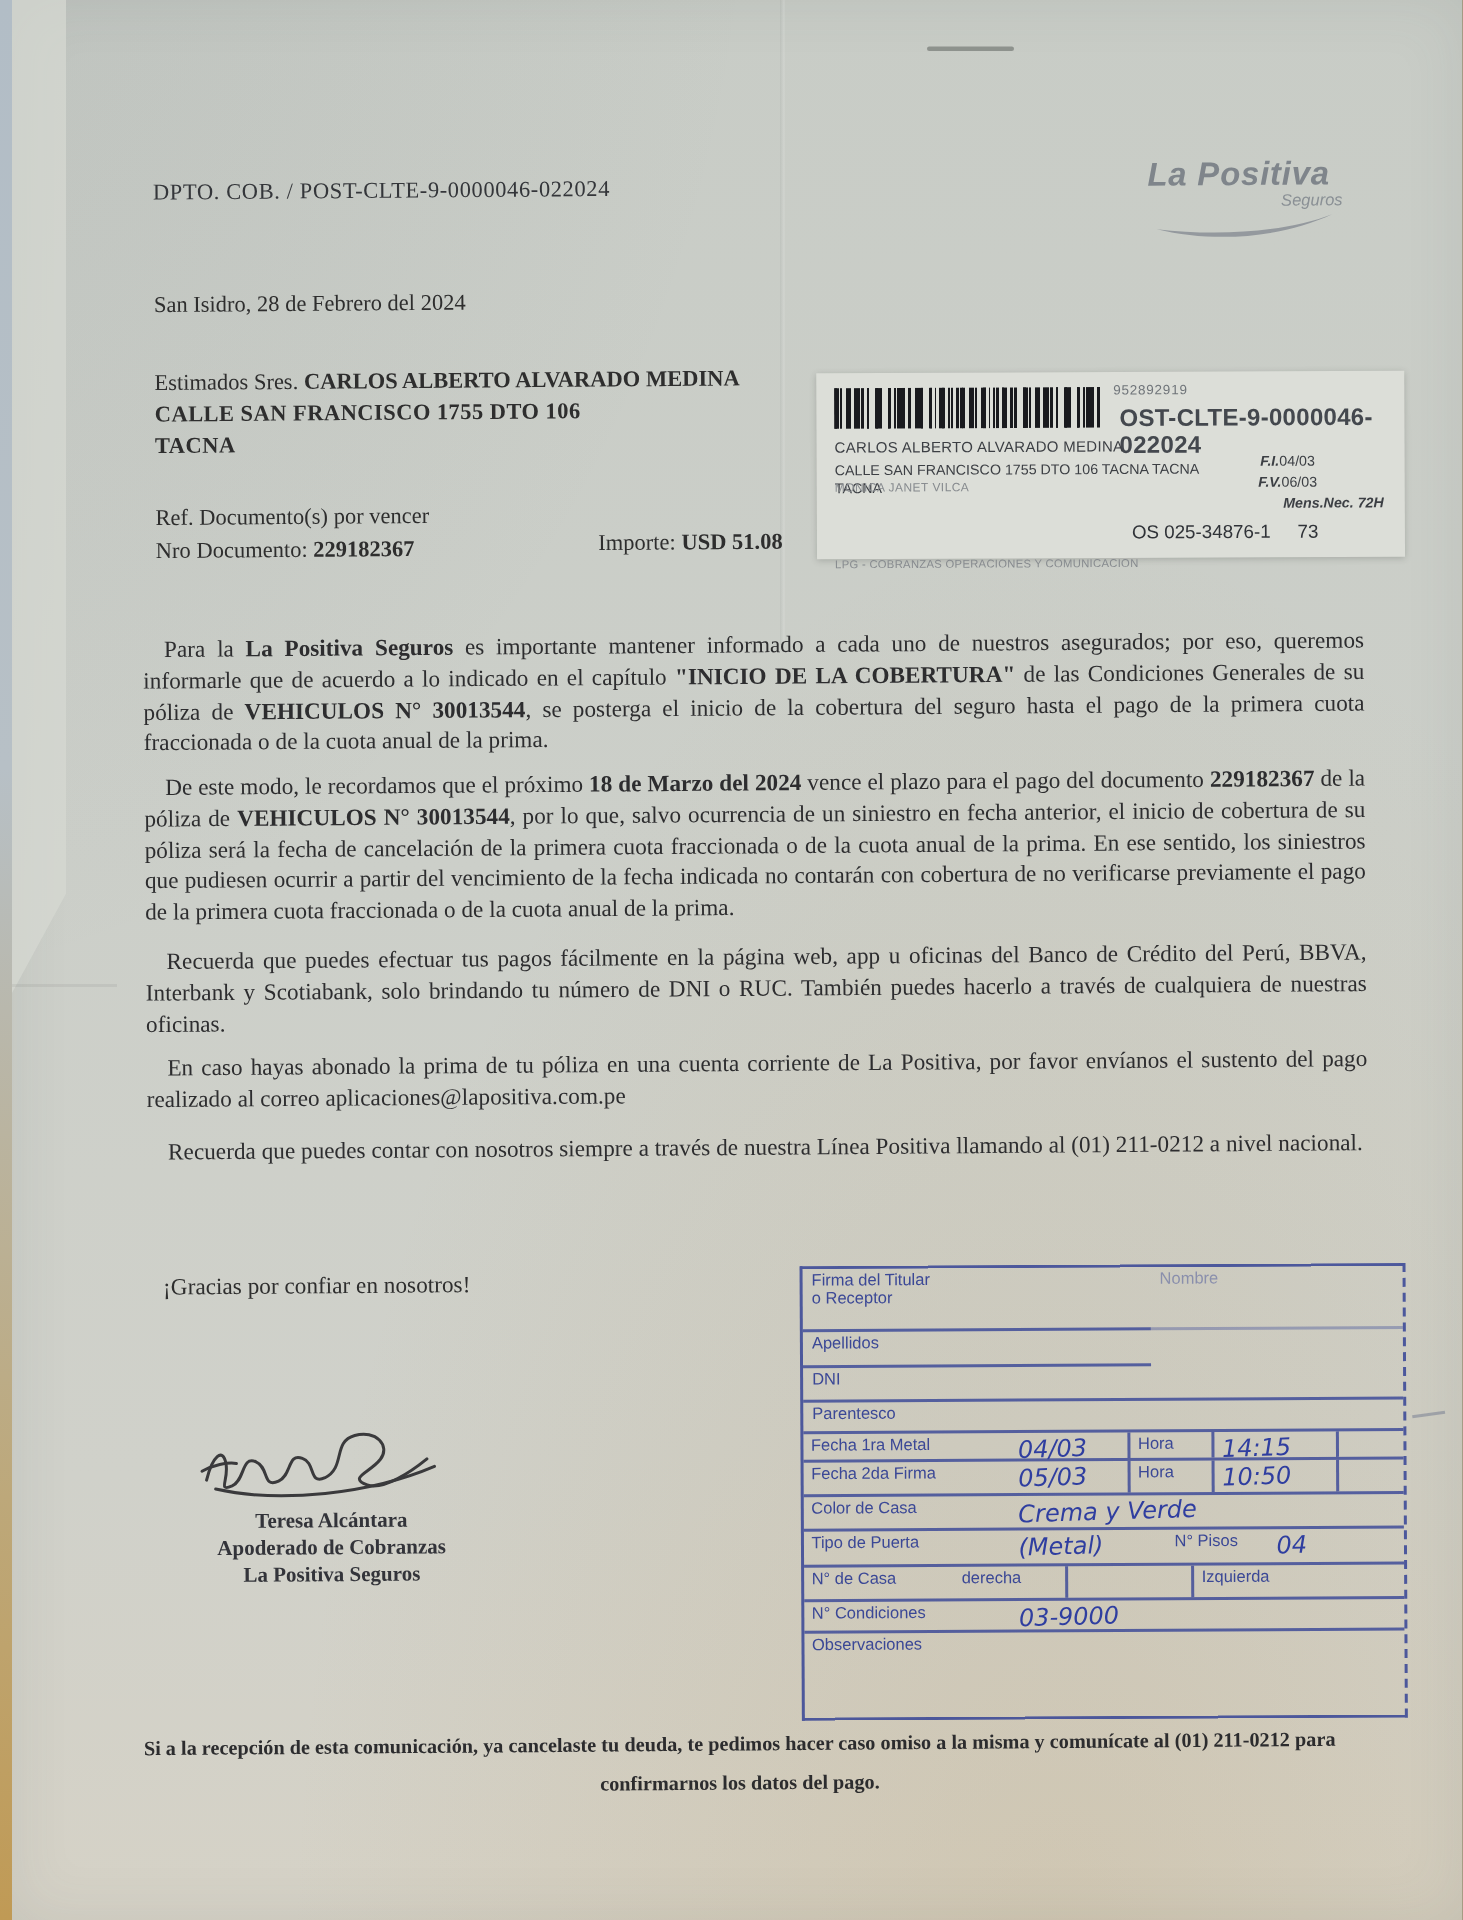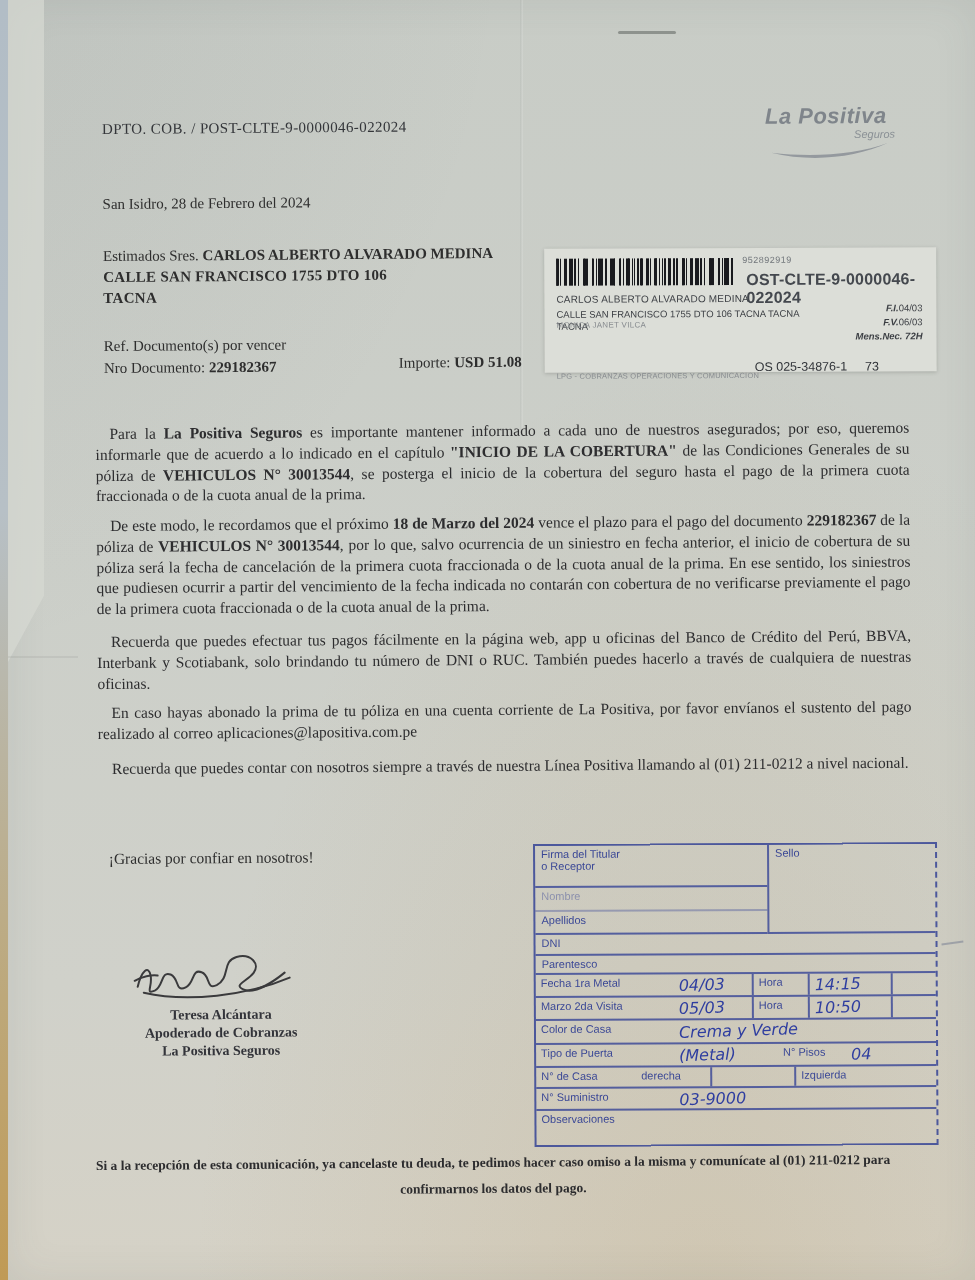--- a/index.html
+++ b/index.html
@@ -68,26 +68,26 @@
     position:absolute; left:12px; top:10px; width:178px; height:27px;
     background-image:
       repeating-linear-gradient(90deg,#191a1e 0 2px, transparent 2px 4px, #191a1e 4px 5px, transparent 5px 9px),
       repeating-linear-gradient(90deg,#191a1e 0 3px, transparent 3px 8px, #191a1e 8px 9px, transparent 9px 14px);
   }
   .bc-num  { position:absolute; left:198px; top:7px;  font-size:9px; color:#70757a; letter-spacing:.5px; }
   .bc-code { position:absolute; left:202px; top:23px; font-size:16px; font-weight:bold; color:#44484e; letter-spacing:.2px; }
   .st-name { position:absolute; left:12px; top:45px;  font-size:10px; letter-spacing:.2px; }
   .st-addr { position:absolute; left:12px; top:60px;  font-size:9.5px; line-height:12px; width:290px; }
   .st-right{ position:absolute; right:14px; top:54px; width:128px; font-size:9.5px; }
-  .st-right .rrow { display:flex; justify-content:flex-end; line-height:14px; }
+  .st-right .rrow { display:flex; justify-content:center; line-height:14px; }
   .st-right .lab { font-style:italic; font-weight:bold; }
   .st-mens { text-align:right; font-style:italic; font-weight:bold; font-size:9.5px; line-height:14px; }
   .st-agent{ position:absolute; left:12px; top:72px;  font-size:8px; color:#878b8f; letter-spacing:.3px; }
   .st-dept { position:absolute; left:12px; top:123px; font-size:7.5px; color:#878b8f; letter-spacing:.2px; }
-  .st-os   { position:absolute; left:210px; top:100px; font-size:12.5px; color:#303338;margin-top:12px; }
+  .st-os   { position:absolute; left:210px; top:100px; font-size:12.5px; color:#303338; }
   .st-os .os-extra { margin-left:18px; }
 
   .ref-doc { left:105px; top:332px; font-size:15px; line-height:22px; }
   .importe { left:400px; top:354px; font-size:15px; }
 
   .para { left:96px; width:814px; text-align:justify; font-size:15.5px; line-height:20.8px; text-indent:14px; color:#2d2d2f; }
   .p1 { top:421px; } .p2 { top:513px; } .p3 { top:629px; } .p4 { top:700px; } .p5 { top:756px; }
 
   .thanks { left:106px; top:847px; font-size:15.5px; }
 
@@ -204,39 +204,36 @@
       <div>Teresa Alcántara</div>
       <div>Apoderado de Cobranzas</div>
       <div>La Positiva Seguros</div>
     </div>
 
     <div class="abs vform">
       <div class="vf-cell">
         <div>Firma del Titular</div>
         <div>o Receptor</div>
       </div>
-      <div class="vf-cell vf-sello">
-        <span>Sello</span>
-      </div>
       <div class="vf-cell vf-faint">Nombre</div>
       <div class="vf-cell">Apellidos</div>
 
       <div class="vf-cell vf-full">DNI</div>
       <div class="vf-cell vf-full">Parentesco</div>
 
       <div class="vf-row">
         <div class="vf-sub" style="width:138px">Fecha 1ra Metal</div>
         <div class="vf-sub" style="width:78px"><span class="hw hw-big">04/03</span></div>
         <div class="vf-sub vf-bl" style="width:56px">Hora</div>
         <div class="vf-sub vf-bl" style="width:83px"><span class="hw hw-big">14:15</span></div>
         <div class="vf-sub vf-bl" style="flex:1"></div>
       </div>
 
       <div class="vf-row">
-        <div class="vf-sub" style="width:138px">Marzo 2da Visita</div>
+        <div class="vf-sub" style="width:138px">Fecha 2da Firma</div>
         <div class="vf-sub" style="width:78px"><span class="hw hw-big">05/03</span></div>
         <div class="vf-sub vf-bl" style="width:56px">Hora</div>
         <div class="vf-sub vf-bl" style="width:83px"><span class="hw hw-big">10:50</span></div>
         <div class="vf-sub vf-bl" style="flex:1"></div>
       </div>
 
       <div class="vf-row">
         <div class="vf-sub" style="width:138px">Color de Casa</div>
         <div class="vf-sub" style="flex:1"><span class="hw hw-big">Crema y Verde</span></div>
       </div>
@@ -249,21 +246,21 @@
       </div>
 
       <div class="vf-row">
         <div class="vf-sub" style="width:100px">N° de Casa</div>
         <div class="vf-sub" style="width:74px">derecha</div>
         <div class="vf-sub vf-bl" style="width:84px"></div>
         <div class="vf-sub vf-bl" style="flex:1">Izquierda</div>
       </div>
 
       <div class="vf-row">
-        <div class="vf-sub" style="width:138px">N° Suministro</div>
+        <div class="vf-sub" style="width:138px">N° Condiciones</div>
         <div class="vf-sub" style="flex:1"><span class="hw hw-big">03-9000</span></div>
       </div>
 
       <div class="vf-row vf-obs">
         <div class="vf-sub">Observaciones</div>
       </div>
     </div>
 
     <div class="abs footer">Si a la recepción de esta comunicación, ya cancelaste tu deuda, te pedimos hacer caso omiso a la misma y comunícate al (01) 211-0212 para confirmarnos los datos del pago.</div>
 

